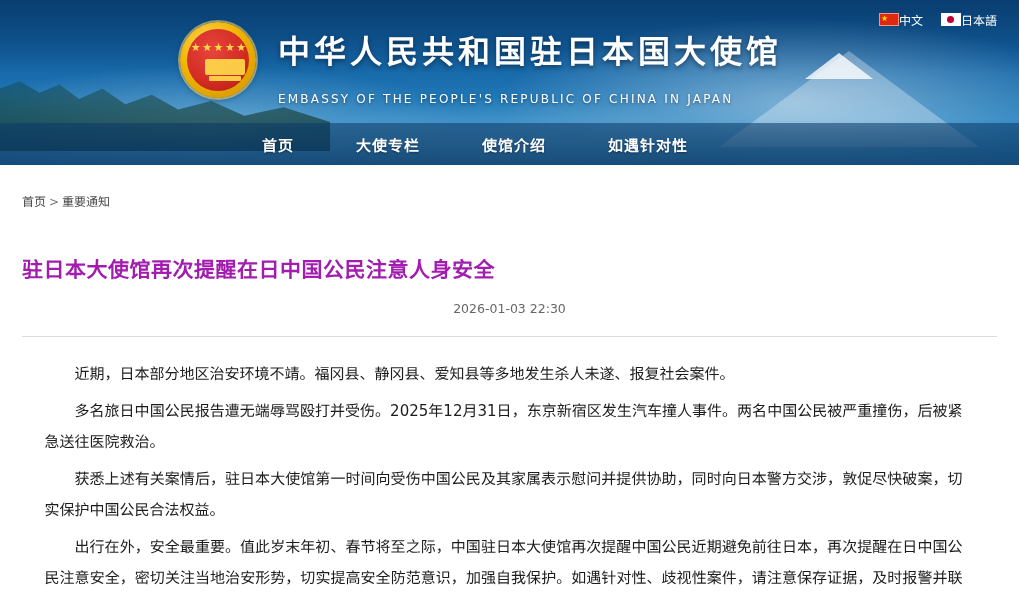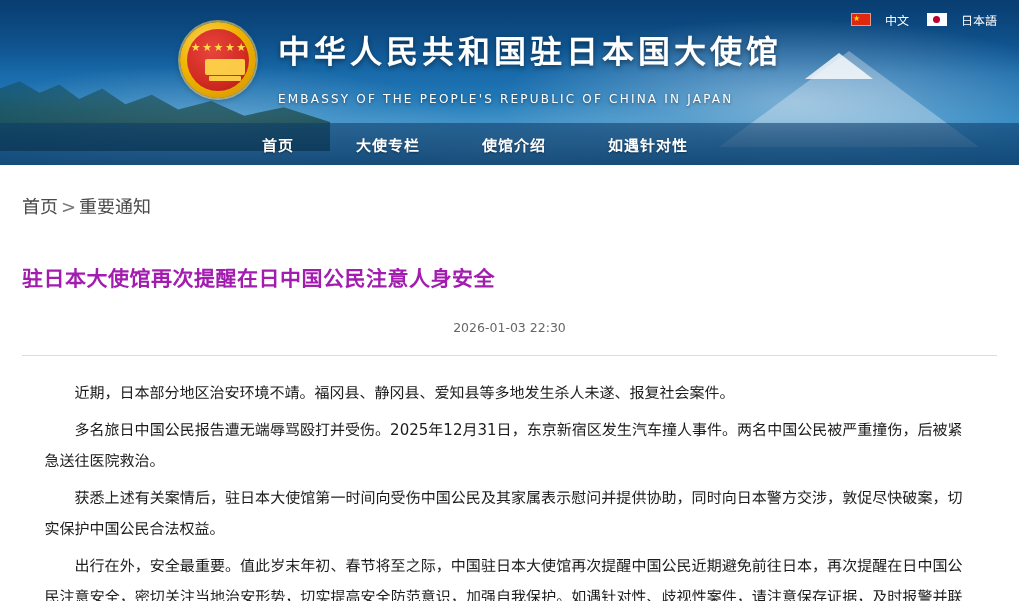--- a/index.html
+++ b/index.html
@@ -177,21 +177,21 @@
     position: absolute;
     right: 22px;
     top: 11px;
     display: flex;
     align-items: center;
     gap: 18px;
   }
   .lang-item {
     display: flex;
     align-items: center;
-    gap: 14px;
+    gap: 0;
     color: #ffffff;
     font-size: 12px;
     cursor: pointer;
     white-space: nowrap;
   }
   .flag {
     width: 20px;
     height: 13px;
     display: inline-block;
     position: relative;
@@ -213,21 +213,21 @@
     left: 50%; top: 50%;
     width: 7px; height: 7px;
     margin: -3.5px 0 0 -3.5px;
     border-radius: 50%;
     background: #bc002d;
   }
 
   
   .breadcrumb {
     margin: 27px 0 0 22px;
-    font-size: 18px;
+    font-size: 12px;
     color: #4a4a4a;
   }
   .breadcrumb a {
     color: #4a4a4a;
     text-decoration: none;
     cursor: pointer;
   }
   .breadcrumb .sep { margin: 0 3px; color: #777; }
 
   
@@ -238,21 +238,21 @@
   .article-title {
     margin: 44px 0 0 0;
     text-align: left;
     font-size: 21px;
     font-weight: bold;
     color: #a21caf;
     letter-spacing: 0.5px;
     font-family: Liberation Mono, monospace;
   }
   .article-date {
-    margin-top: 28px;
+    margin-top: 18px;
     text-align: center;
     font-size: 12.5px;
     color: #666666;
   }
   .divider {
     margin: 20px 0 0 0;
     border: 0;
     border-top: 1px solid #dcdcdc;
     width: 100%;
   }

